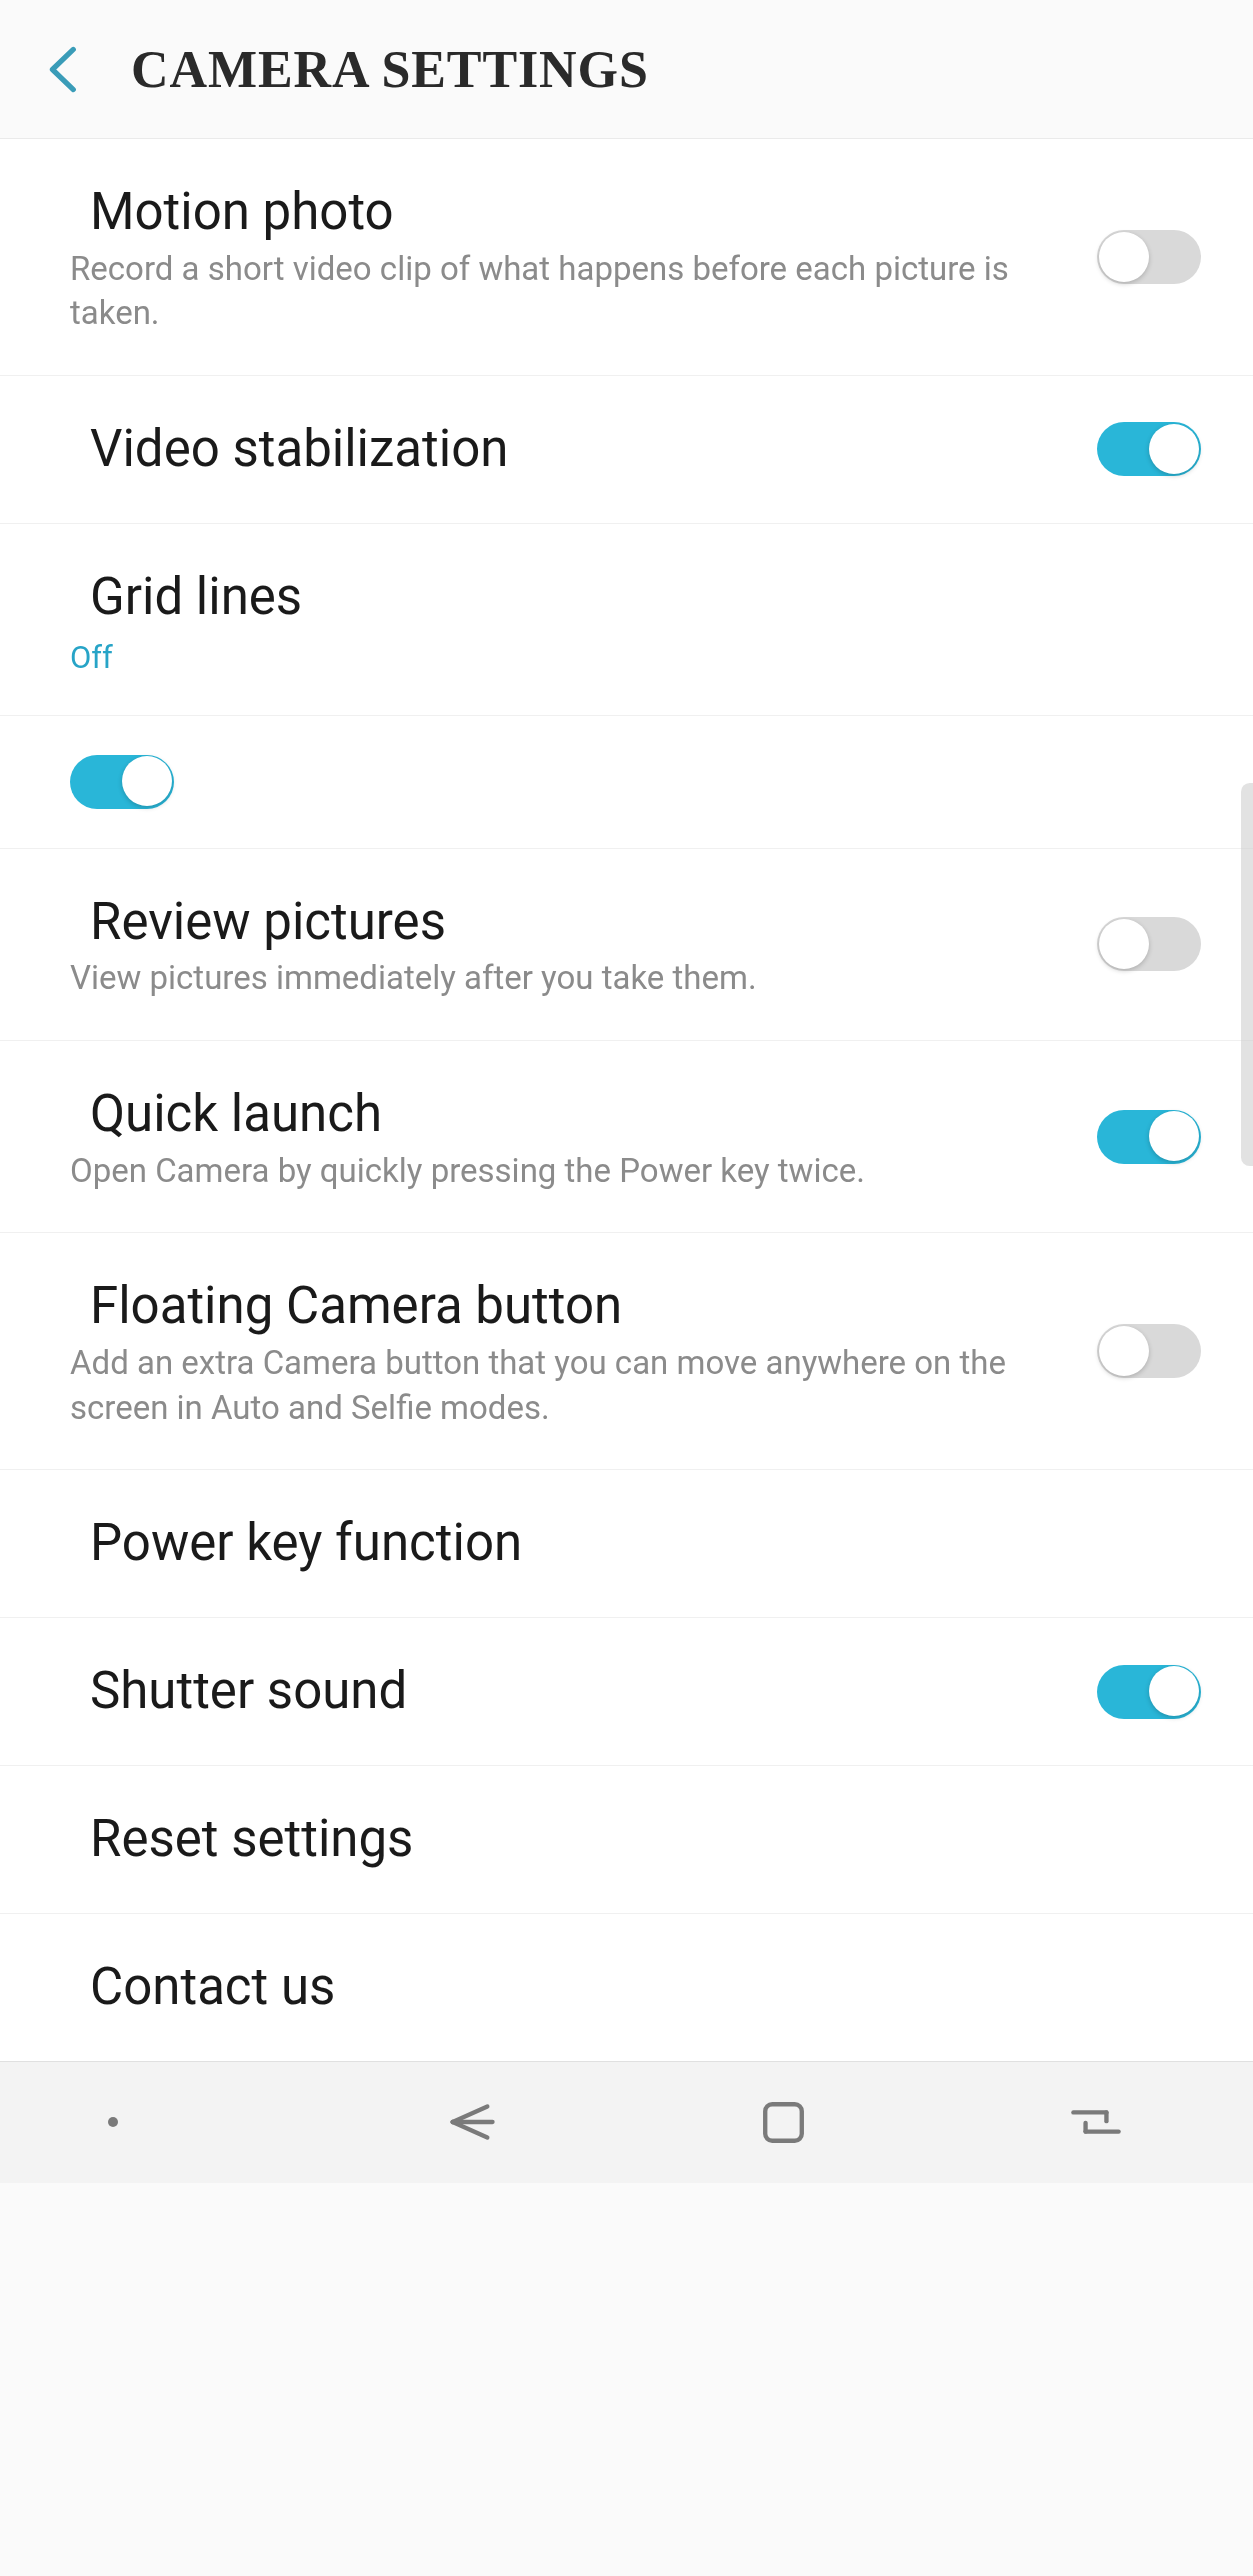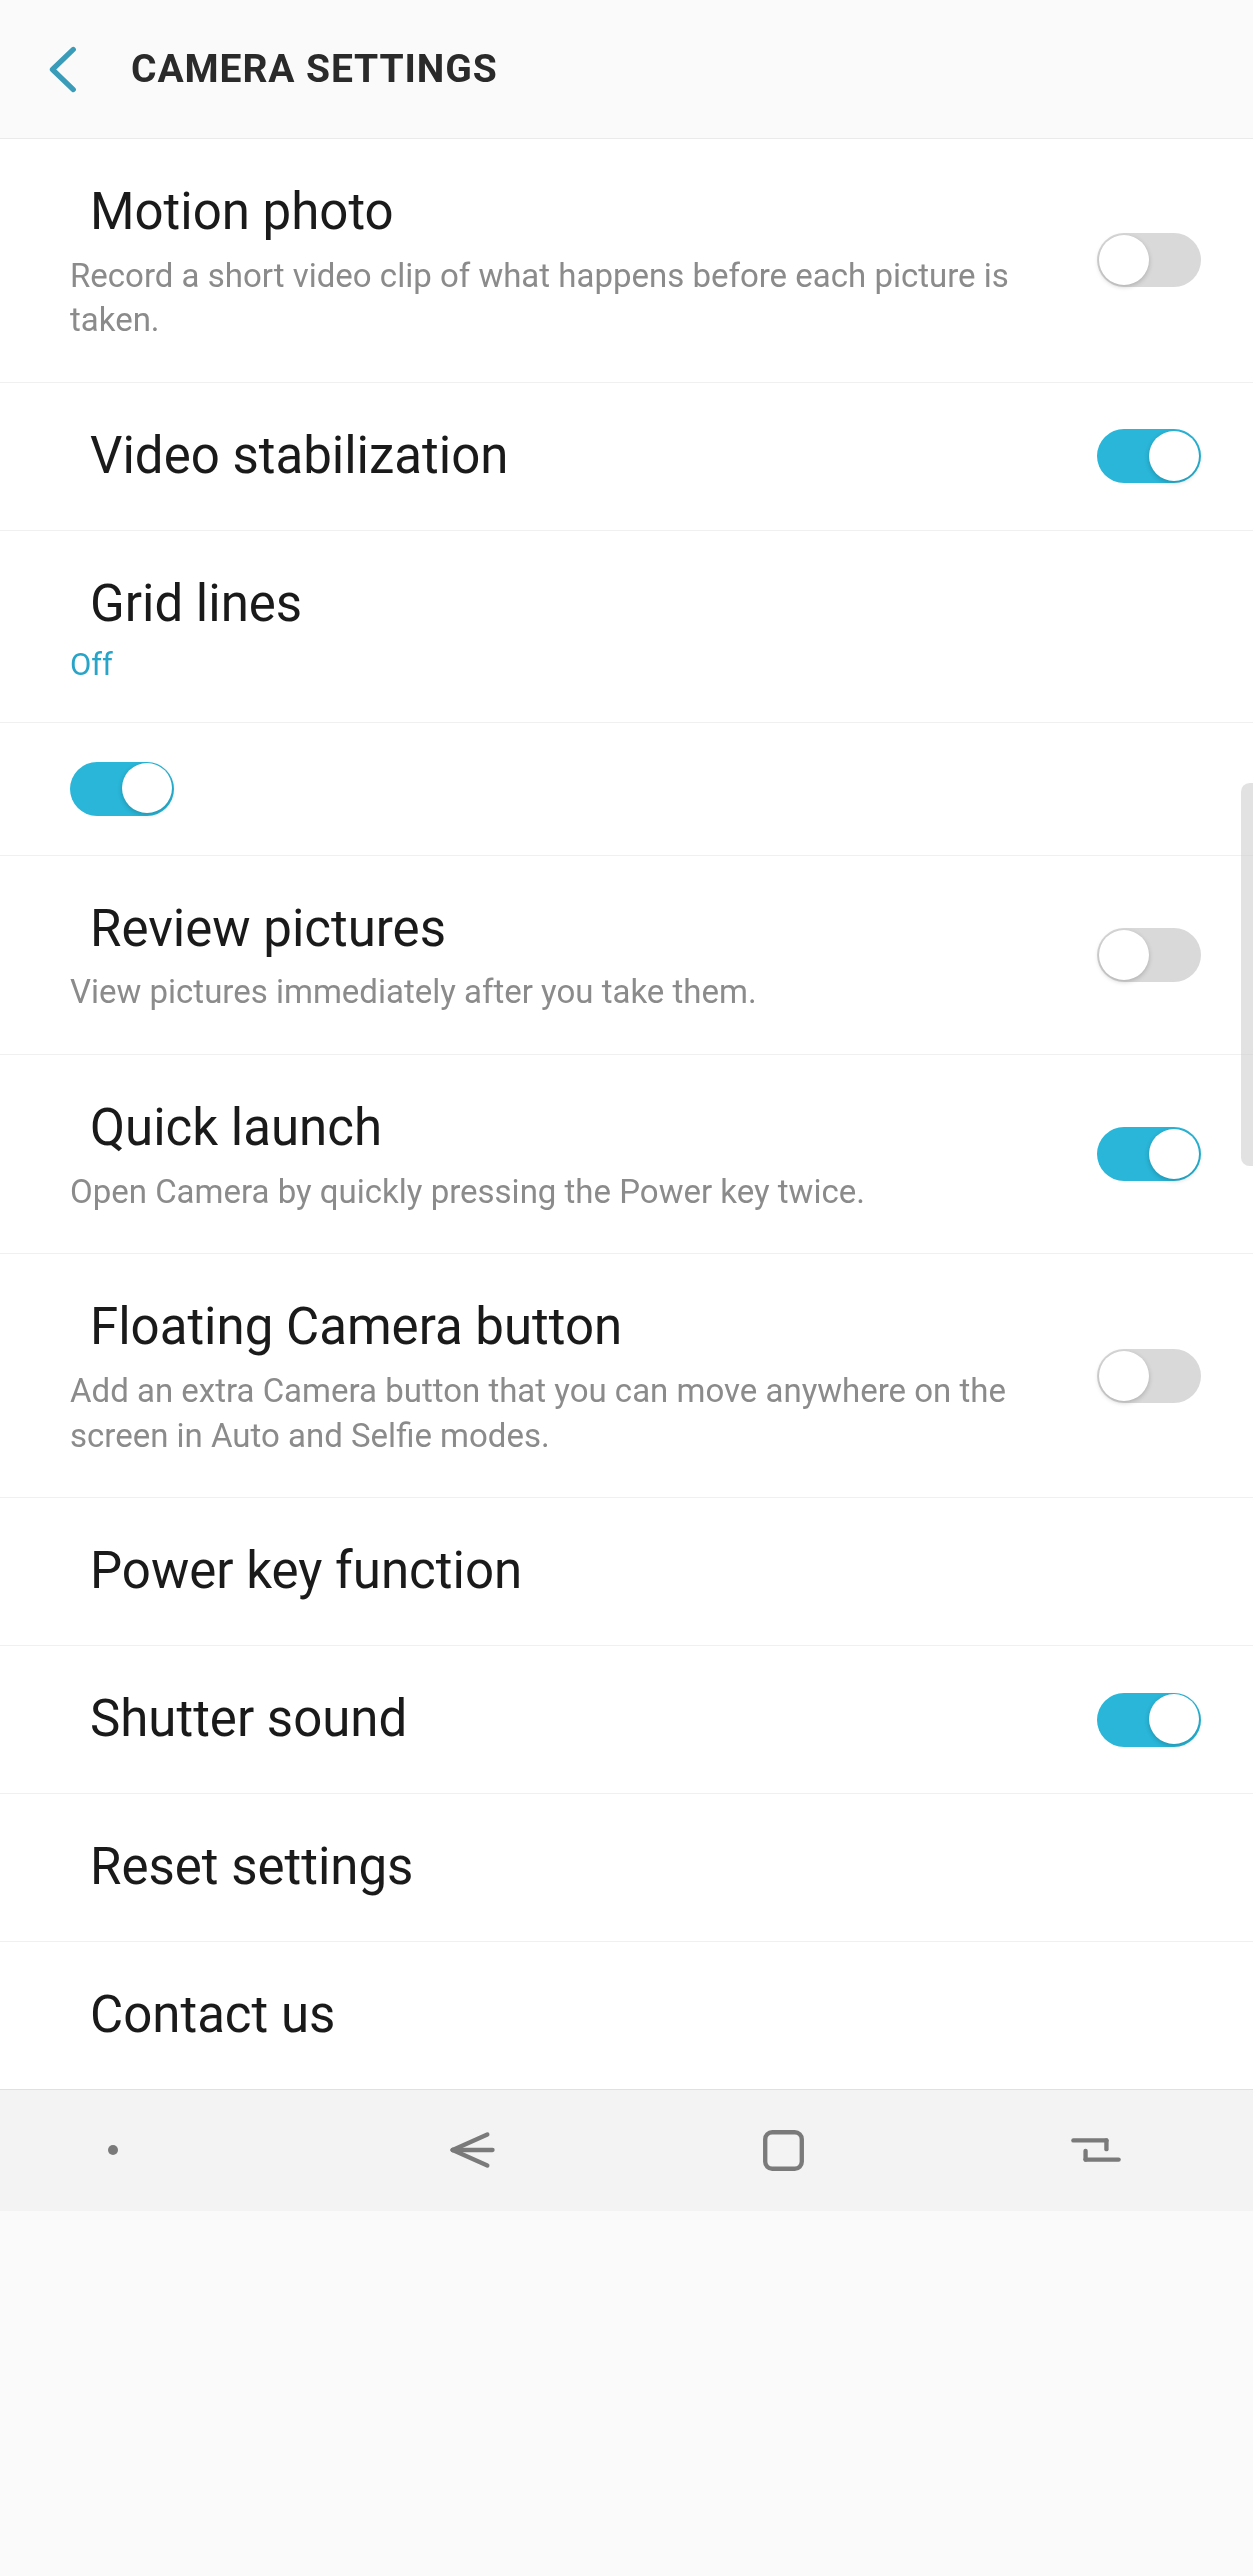--- a/index.html
+++ b/index.html
@@ -21,24 +21,25 @@
   .back-icon {
     width: 35px;
     height: 48px;
     margin-right: 52px;
     display: flex;
     align-items: center;
     justify-content: center;
   }
   .back-icon svg { display: block; }
   .header-title {
-    font-size: 39px;
+    font-size: 52px;
     font-weight: 700;
     letter-spacing: 0.9px;
     color: #2a2a2a;
+    font-family: Liberation Serif, serif;
   }
   .list {
     background: #ffffff;
     width: 100%;
   }
   .row {
     display: flex;
     align-items: center;
     justify-content: space-between;
     padding: 39px 52px 39px 70px;
@@ -54,21 +55,20 @@
     font-size: 51px;
     color: #1a1a1a;
     font-weight: 400;
     line-height: 1.35;
     margin-left: 20px;
   }
   .row-desc {
     font-size: 33px;
     color: #8b8b8b;
     line-height: 1.35;
-    margin-top: 7px;
   }
   .row-value {
     font-size: 31px;
     color: #27a4c7;
     margin-top: 7px;
   }
   .toggle {
     width: 104px;
     height: 54px;
     border-radius: 35px;

